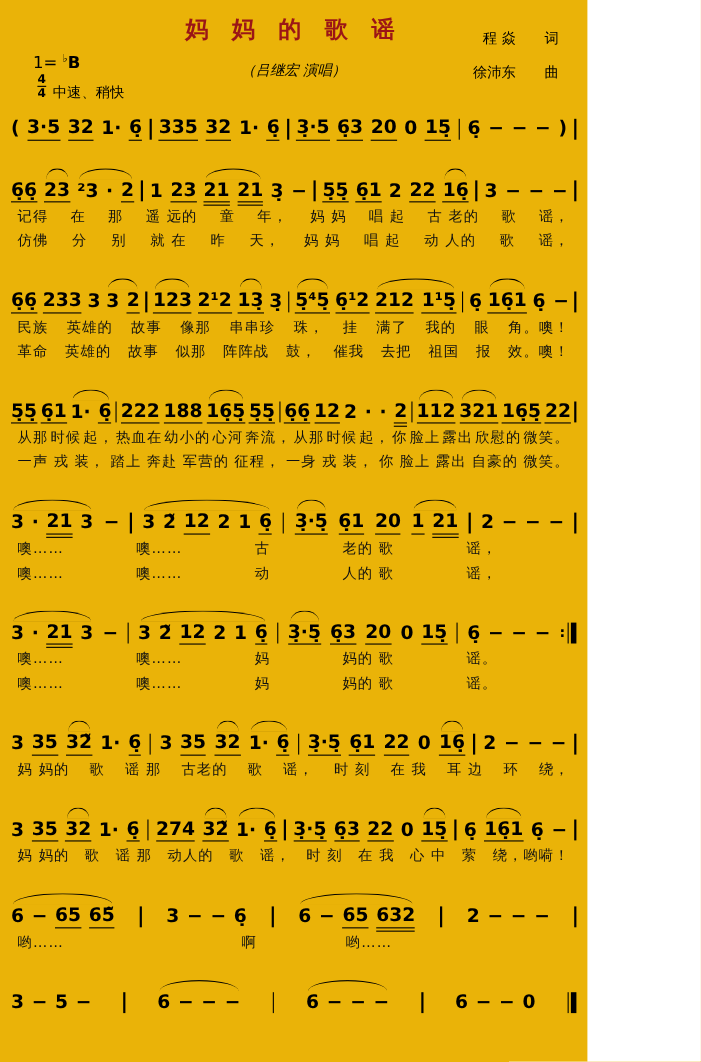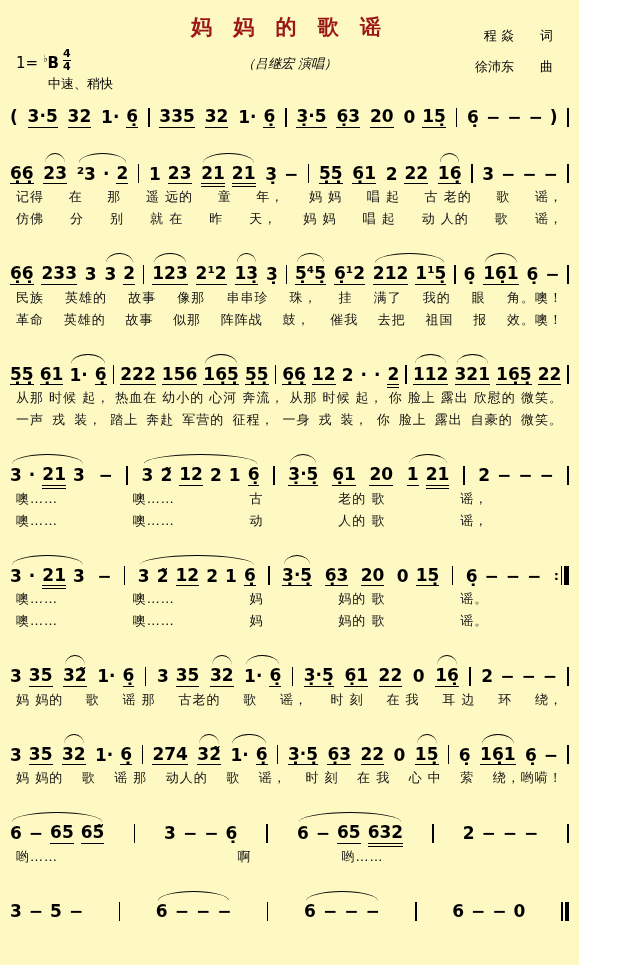--- a/index.html
+++ b/index.html
@@ -1,24 +1,24 @@
 <!DOCTYPE html>
 <html><head>
 <meta charset="utf-8">
 <style>
   html,body{margin:0;padding:0;background:#ffffff;}
   body{width:637px;height:965px;overflow:hidden;font-family:"DejaVu Sans",sans-serif;color:#000;}
-  .page{position:relative;width:579px;height:965px;background:#fef9c3;}
+  .page{position:relative;width:534px;height:965px;background:#eab308;}
 
   
   .header{position:relative;height:94px;}
   .title{position:absolute;top:13px;left:0;right:0;text-align:center;
          font-size:21px;font-weight:bold;letter-spacing:7px;}
   .byline{position:absolute;right:26px;top:20px;font-size:13px;line-height:31px;text-align:right;}
-  .keyrow{position:absolute;left:16px;top:48px;display:flex;align-items:flex-end;font-size:15px;}
+  .keyrow{position:absolute;left:30px;top:48px;display:flex;align-items:flex-start;font-size:15px;flex-direction:column;}
   .keysig sup{font-size:10px;}
   .frac{display:inline-flex;flex-direction:column;font-size:11px;font-weight:bold;
         line-height:1.05;margin-left:4px;text-align:center;}
   .frac .den{border-top:1px solid #000;}
   .performer{position:absolute;left:0;right:0;top:55px;text-align:center;font-size:13px;font-style:italic;}
   .tempo{position:absolute;left:28px;top:75px;font-size:13px;margin-left:20px;}
 
   
   .score{padding:0 10px;}
   .system{margin-bottom:23px;}
@@ -305,21 +305,21 @@
             <span class="tok">1·</span>
             <span class="tok u1">6̣</span>
           </span>
           <span class="grp">
             <span class="bar"></span>
           </span>
           <span class="grp">
             <span class="tok u1">222</span>
           </span>
           <span class="grp">
-            <span class="tok u1">156</span>
+            <span class="tok u1">188</span>
           </span>
           <span class="grp arc">
             <span class="tok u1">16̣5̣</span>
           </span>
           <span class="grp">
             <span class="tok u1">5̣5̣</span>
           </span>
           <span class="grp">
             <span class="bar"></span>
           </span>

